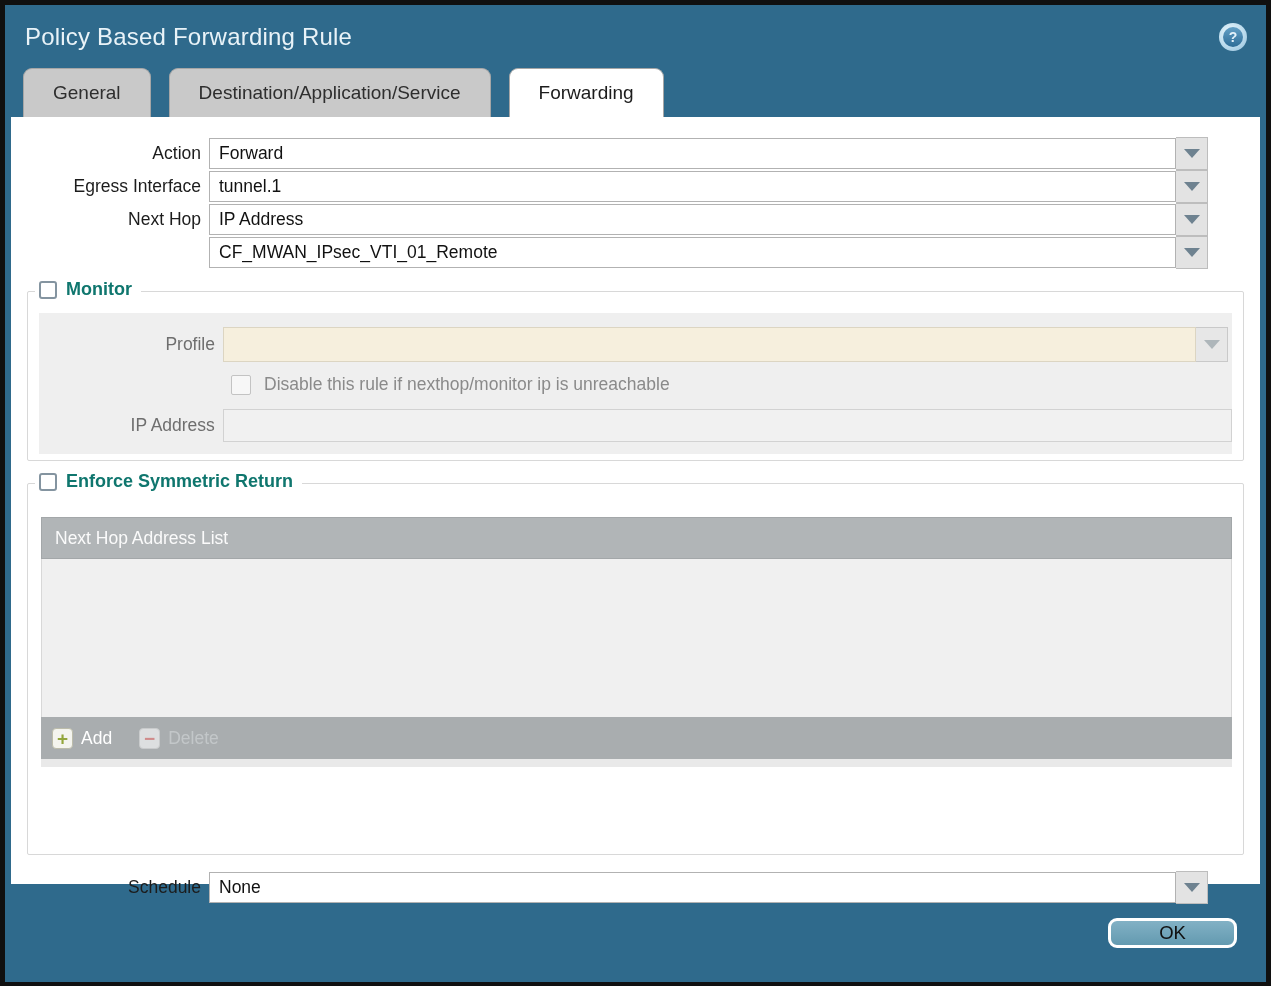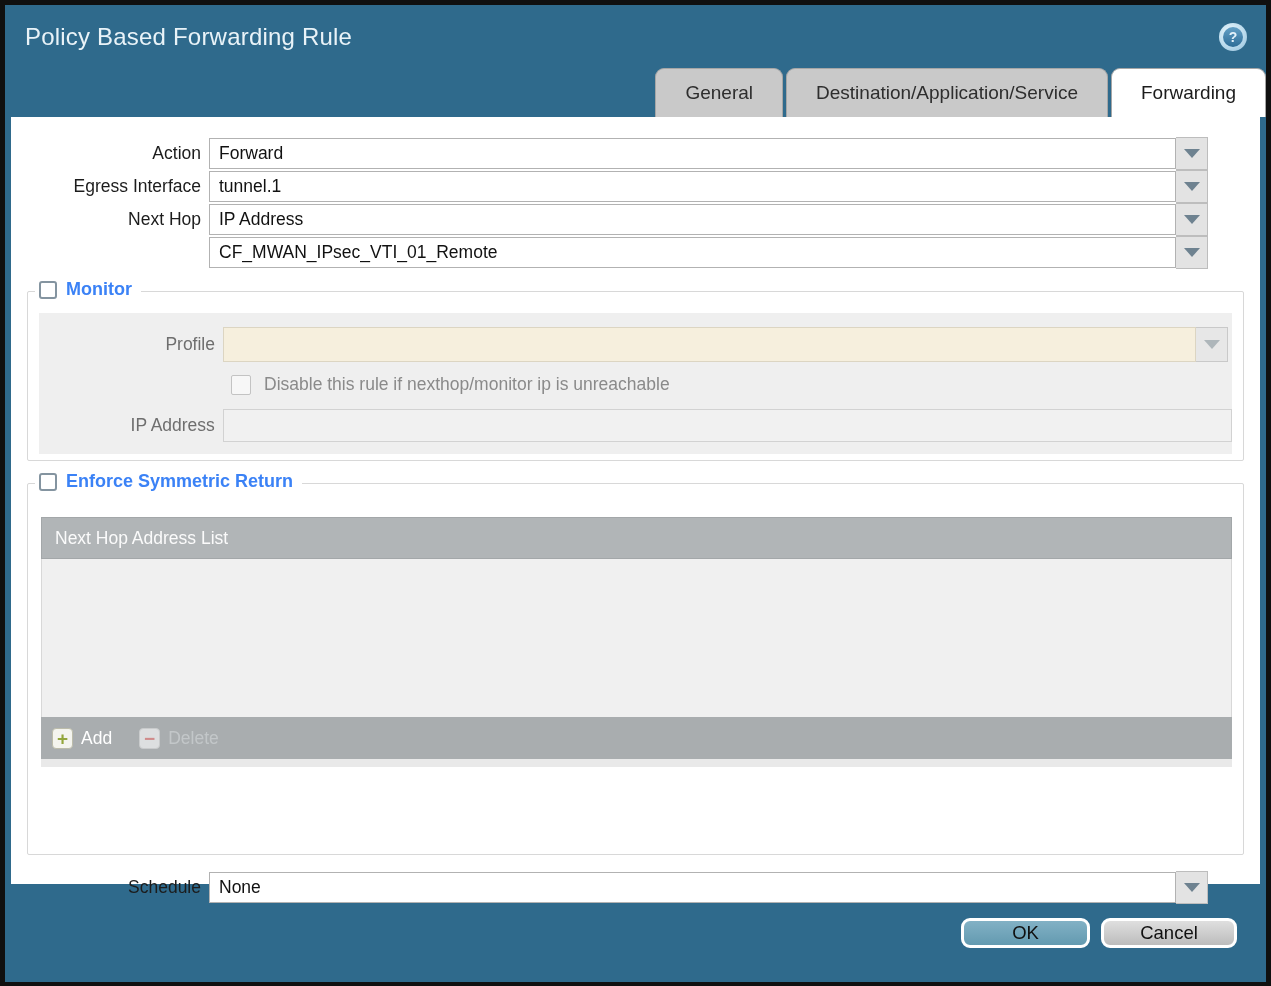--- a/index.html
+++ b/index.html
@@ -8,39 +8,39 @@
 
   .dialog { position:absolute; left:5px; top:5px; right:5px; bottom:4px; background:#2f6a8c; }
 
   
   .titlebar { height:63px; display:flex; align-items:center; justify-content:space-between; padding:0 19px 0 20px; }
   .title { color:#e9f3f8; font-size:24px; font-weight:400; letter-spacing:.2px; }
   .help { width:28px; height:28px; border-radius:50%; background:radial-gradient(circle at 40% 35%, #f0fafe 0%, #bcdcee 55%, #8fbcd6 100%); display:flex; align-items:center; justify-content:center; cursor:pointer; }
   .help-inner { width:20px; height:20px; border-radius:50%; background:linear-gradient(#63a0c6,#2e6d97); color:#e4f2fa; font-size:14px; font-weight:bold; display:flex; align-items:center; justify-content:center; }
 
   
-  .tabs { display:flex; gap:3px; padding-left:18px; height:49px;justify-content:flex-end; }
+  .tabs { display:flex; gap:18px; padding-left:18px; height:49px; }
   .tab { background:#c9c9c9; border:1px solid #a6a6a6; border-bottom:none; border-radius:9px 9px 0 0; padding:0 29px; display:flex; align-items:center; font-size:19px; color:#2e2e2e; cursor:pointer; white-space:nowrap; }
   .tab.active { background:#ffffff; color:#1c1c1c; }
 
   
   .content { background:#ffffff; margin:0 6px; height:767px; padding-top:20px; position:relative; }
 
   .row { display:flex; align-items:center; }
   .row-label { width:198px; text-align:right; padding-right:8px; font-size:17.5px; color:#1c1c1c; white-space:nowrap; }
   .textbox { width:967px; height:31px; border:1px solid #b2b2b2; background:#fff; font-size:17.5px; color:#111; display:flex; align-items:center; padding:0 9px; }
   .ddbtn { width:32px; height:33px; background:#e3e3e3; border:1px solid #bdbdbd; border-left:none; display:flex; align-items:center; justify-content:center; cursor:pointer; }
   .arrow { width:0; height:0; border-left:8px solid transparent; border-right:8px solid transparent; border-top:9px solid #6e8290; }
   .arrow.dim { border-top-color:#aeb6ba; }
   .row-noLabel .row-label { visibility:hidden; }
 
   
   .fs { position:relative; border:1px solid #d8d8d8; border-radius:2px; margin:22px 16px 0 16px; }
   .fs-legend { position:absolute; top:-13px; left:7px; background:#fff; display:flex; align-items:center; gap:9px; padding:0 9px 0 4px; }
-  .fs-legend-text { font-size:18px; font-weight:bold; color:#3b82f6; }
+  .fs-legend-text { font-size:18px; font-weight:bold; color:#0f766e; }
   .checkbox { width:18px; height:18px; border:2px solid #8494a0; border-radius:3px; background:#fff; cursor:pointer; flex:0 0 auto; }
 
   .monitor-panel { background:#efefef; margin:21px 11px 5px 11px; padding:14px 0 12px 0; }
   .m-row { display:flex; align-items:center; }
   .m-label { width:184px; text-align:right; padding-right:8px; font-size:17.5px; color:#6e6e6e; white-space:nowrap; }
   .cream { width:973px; height:35px; background:#f6efdd; border:1px solid #dcd5c2; }
   .ddbtn.dis { background:#e7e7e7; border-color:#cicfcf; border-color:#c9c9c9; height:35px; }
   .m-check-row { margin:12px 0 14px 192px; display:flex; align-items:center; gap:13px; }
   .checkbox.dis { border:1px solid #c3c3c3; width:20px; height:20px; background:#f7f7f7; border-radius:2px; }
   .m-check-label { font-size:17.5px; color:#8a8a8a; }
@@ -171,16 +171,15 @@
       <div class="textbox">None</div>
       <div class="ddbtn">
           <div class="arrow"></div>
         </div>
     </div>
 
   </div>
 
   <div class="footer">
     <div class="btn btn-ok">OK</div>
-    <div class="btn btn-cancel">Cancel</div>
   </div>
 
 </div>
 
 </body></html>

